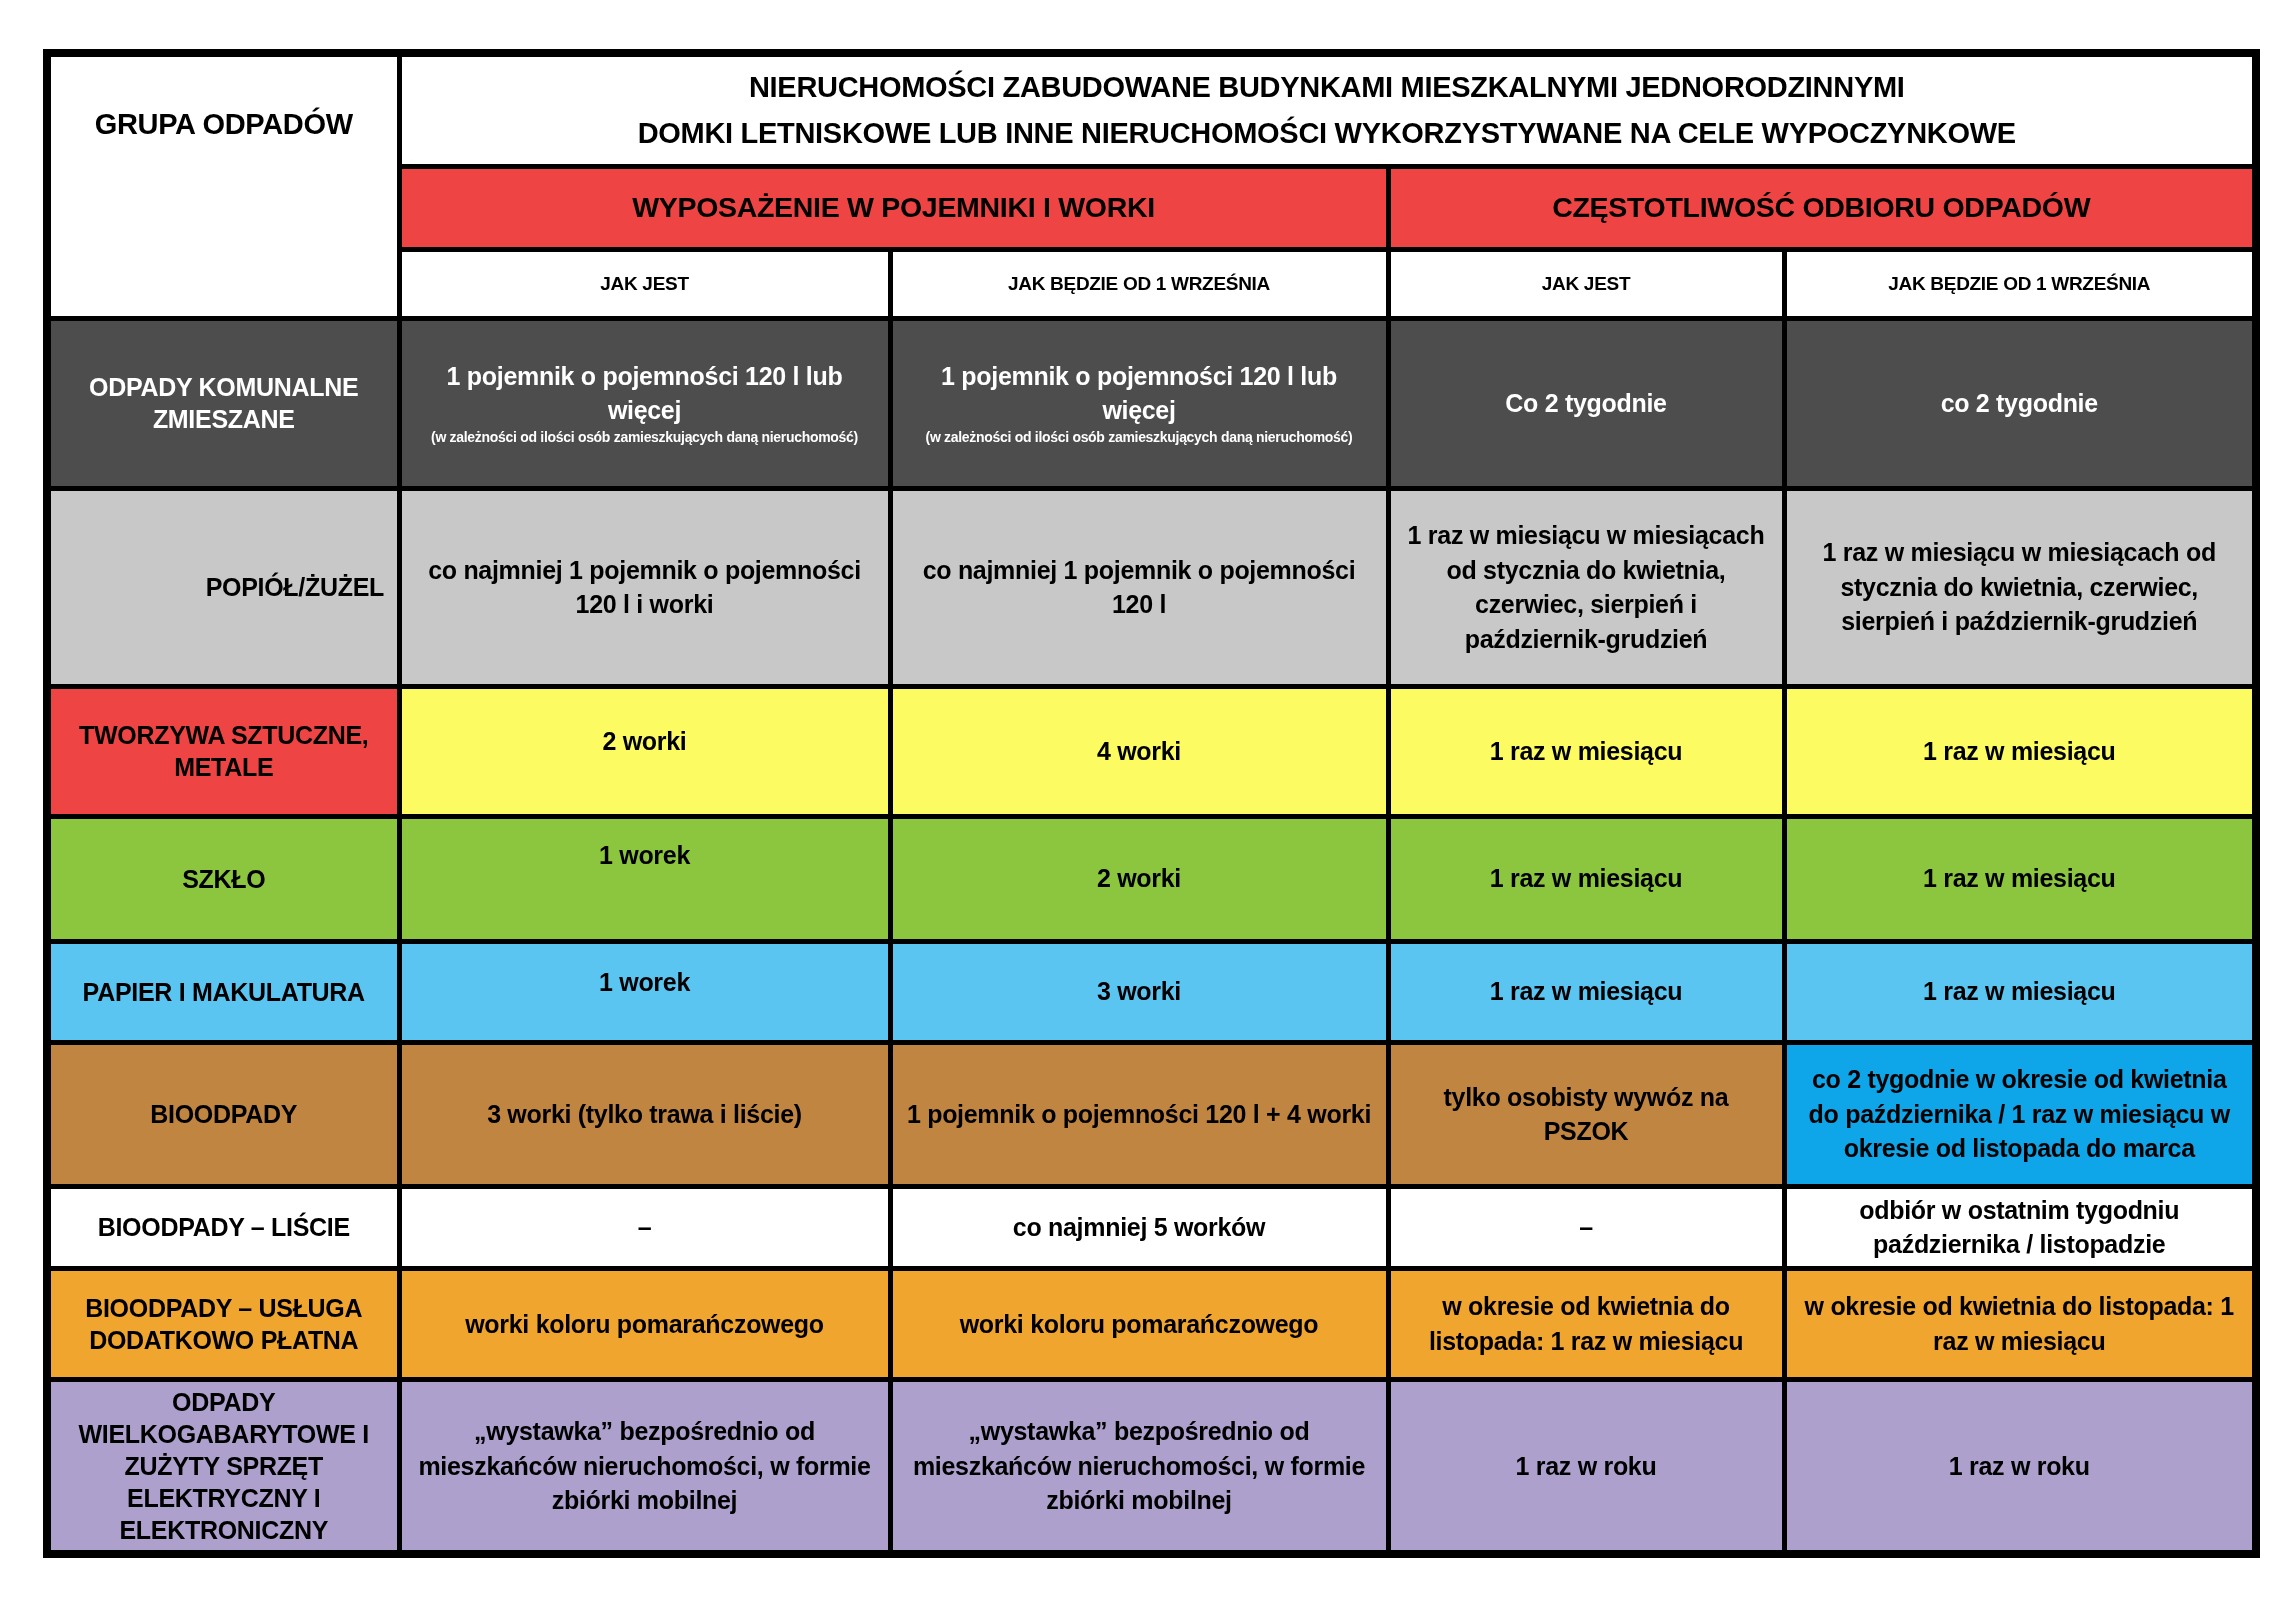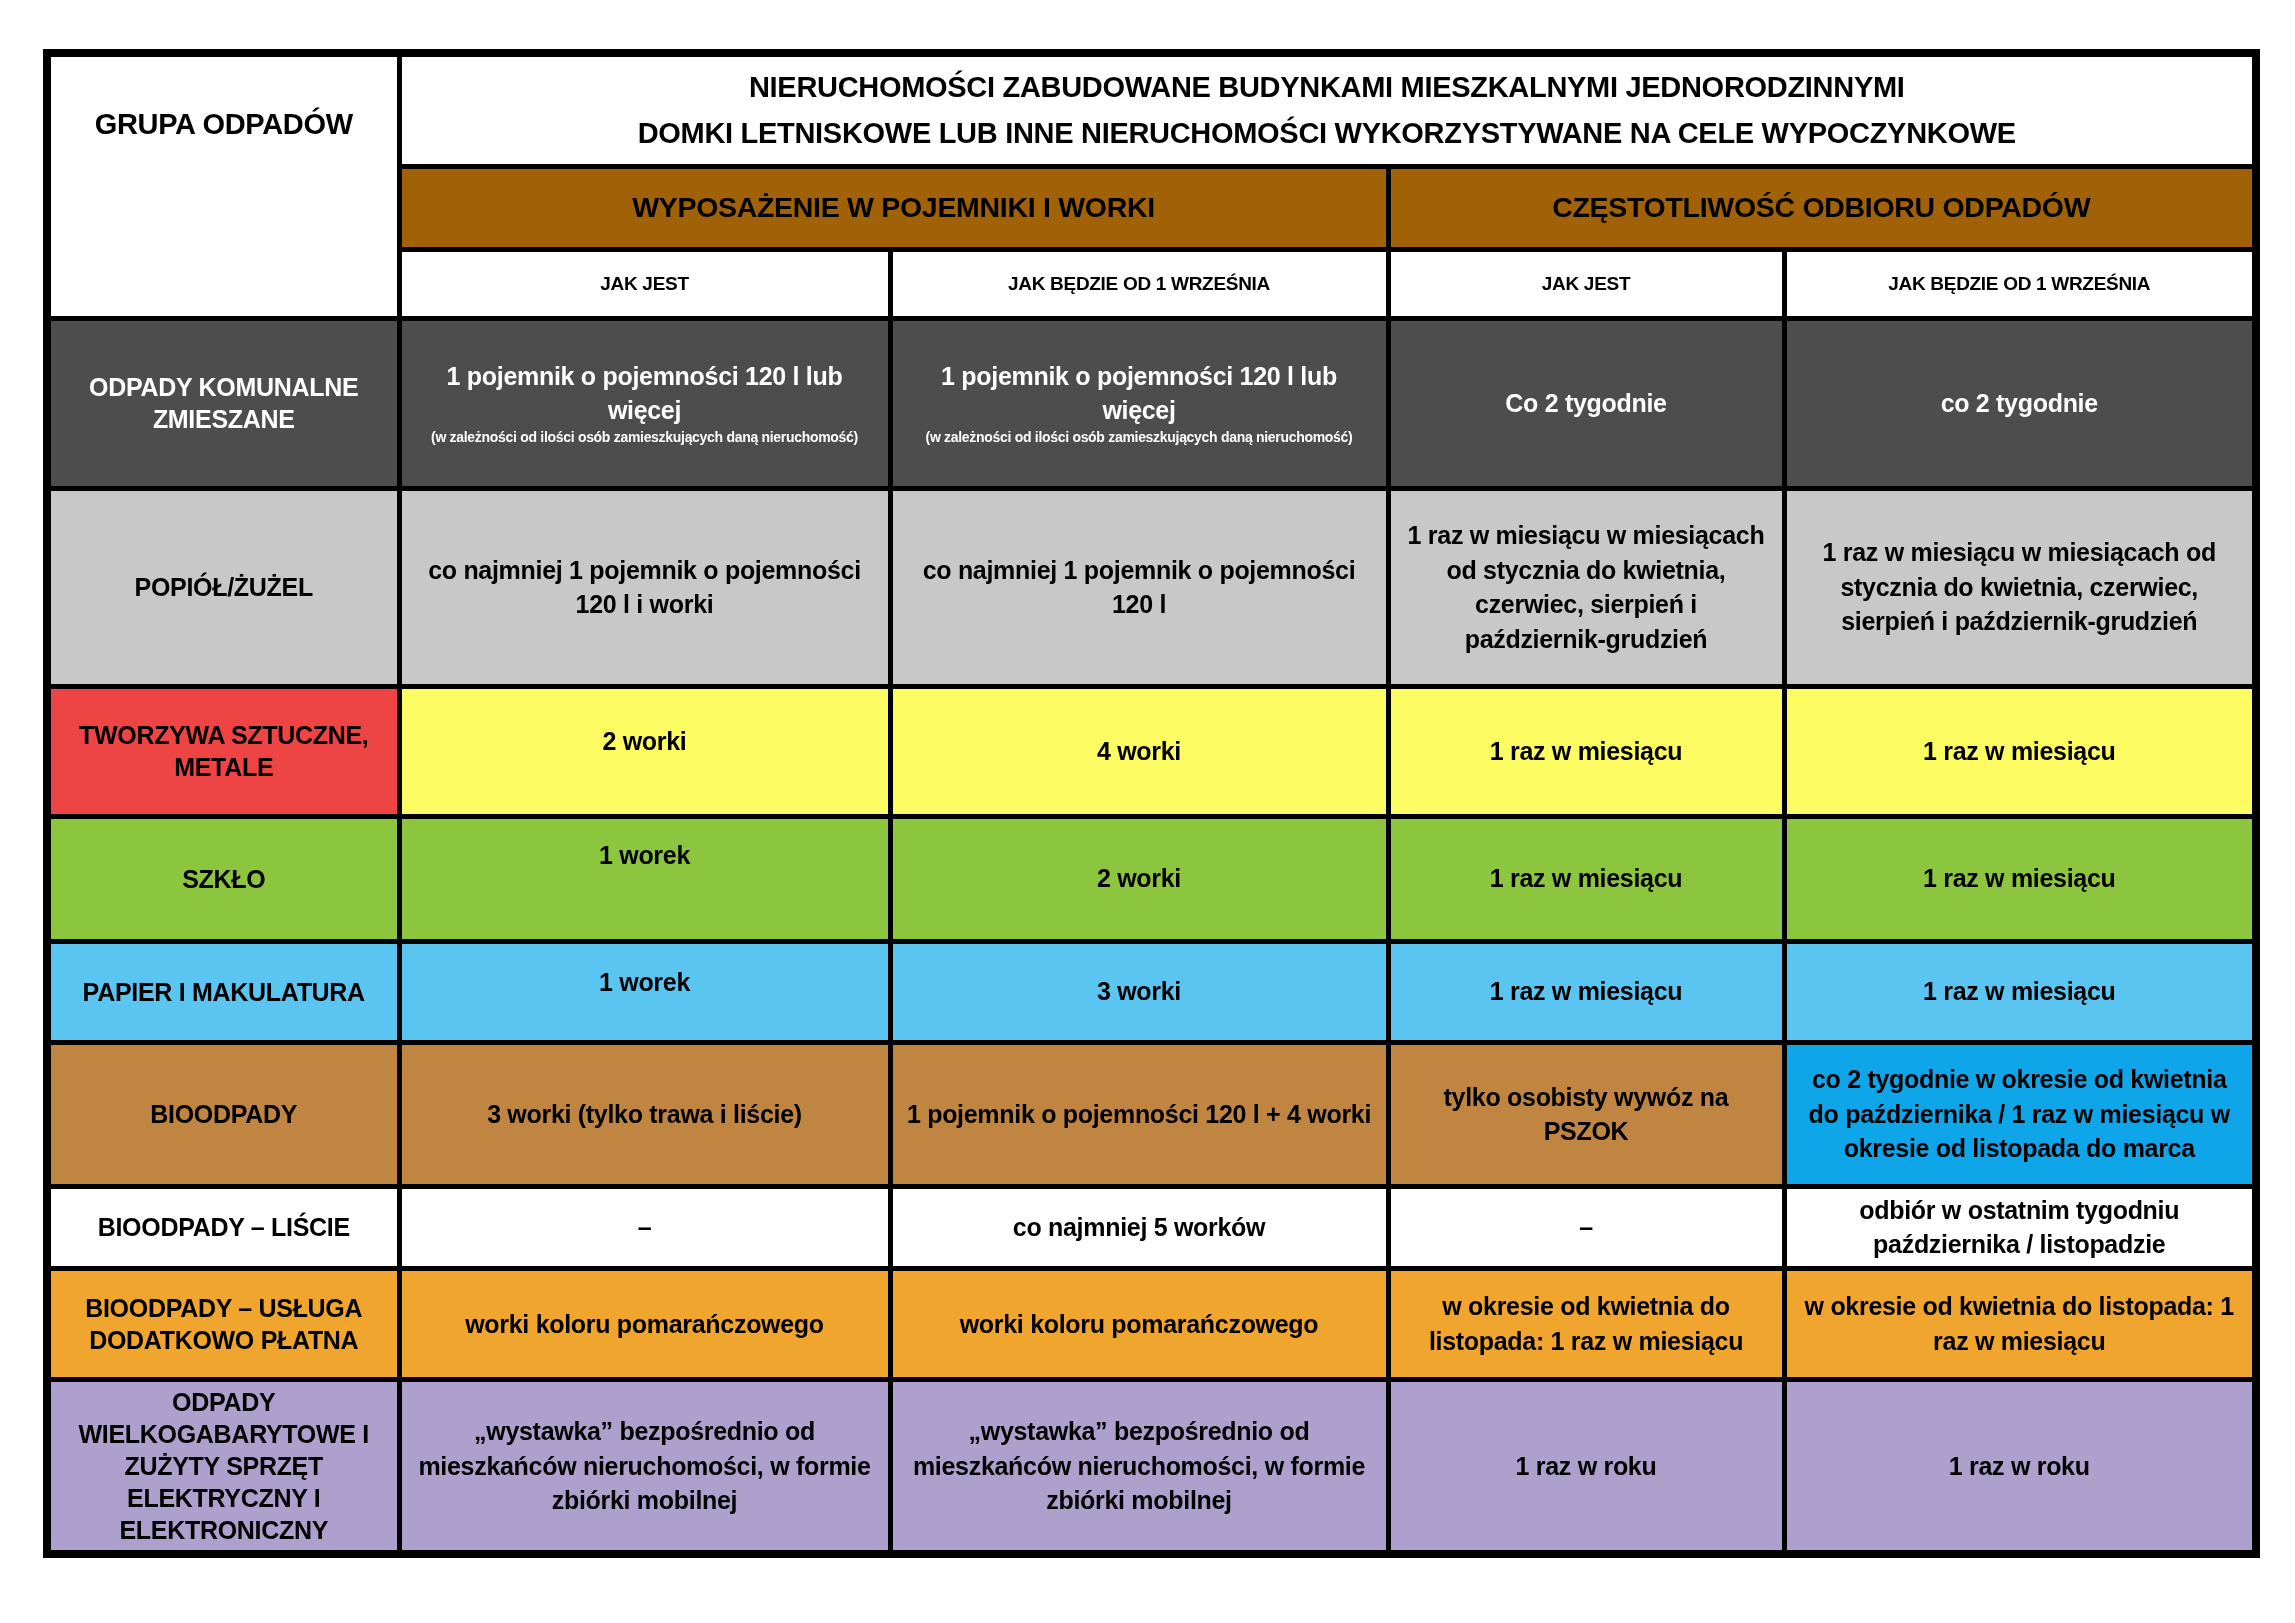--- a/index.html
+++ b/index.html
@@ -46,21 +46,21 @@
   tr.h-r8 { height: 111px; }
   tr.h-r9 { height: 164px; }
 
   .corner {
     vertical-align: top;
     padding-top: 51px;
     font-size: 29px;
     background: #ffffff;
   }
   .title-cell { font-size: 29px; line-height: 1.6; background: #ffffff; }
-  .section-header { font-size: 28.5px; background: #a16207; }
+  .section-header { font-size: 28.5px; background: #ef4444; }
   .col-header { font-size: 19px; background: #ffffff; }
 
   .row-label { font-size: 25px; line-height: 1.28; }
   .cell-main { font-size: 25px; line-height: 1.38; }
   .cell-note { font-size: 14px; line-height: 1.28; margin-top: 1.4px; }
 
   .row-dark td, .row-dark th { color: #ffffff; }
 
   
   td.raised { padding-bottom: 50px; }
@@ -112,21 +112,21 @@
       </td>
       <td style="background-color: rgb(77, 77, 77);">
         <div class="cell-main">Co 2 tygodnie</div>
       </td>
       <td style="background-color: rgb(77, 77, 77);">
         <div class="cell-main">co 2 tygodnie</div>
       </td>
     </tr>
 
     <tr class="h-r2">
-      <th class="row-label" style="background-color: rgb(200, 200, 200);">POPIÓŁ/ŻUŻEL</th>
+      <th class="row-label" style="background-color: rgb(200, 200, 200); text-align: right;">POPIÓŁ/ŻUŻEL</th>
       <td style="background-color: rgb(200, 200, 200);">
         <div class="cell-main">co najmniej 1 pojemnik o pojemności 120 l i worki</div>
       </td>
       <td style="background-color: rgb(200, 200, 200);">
         <div class="cell-main">co najmniej 1 pojemnik o pojemności 120 l</div>
       </td>
       <td style="background-color: rgb(200, 200, 200);">
         <div class="cell-main">1 raz w miesiącu w miesiącach od stycznia do kwietnia, czerwiec, sierpień i październik-grudzień</div>
       </td>
       <td style="background-color: rgb(200, 200, 200);">

